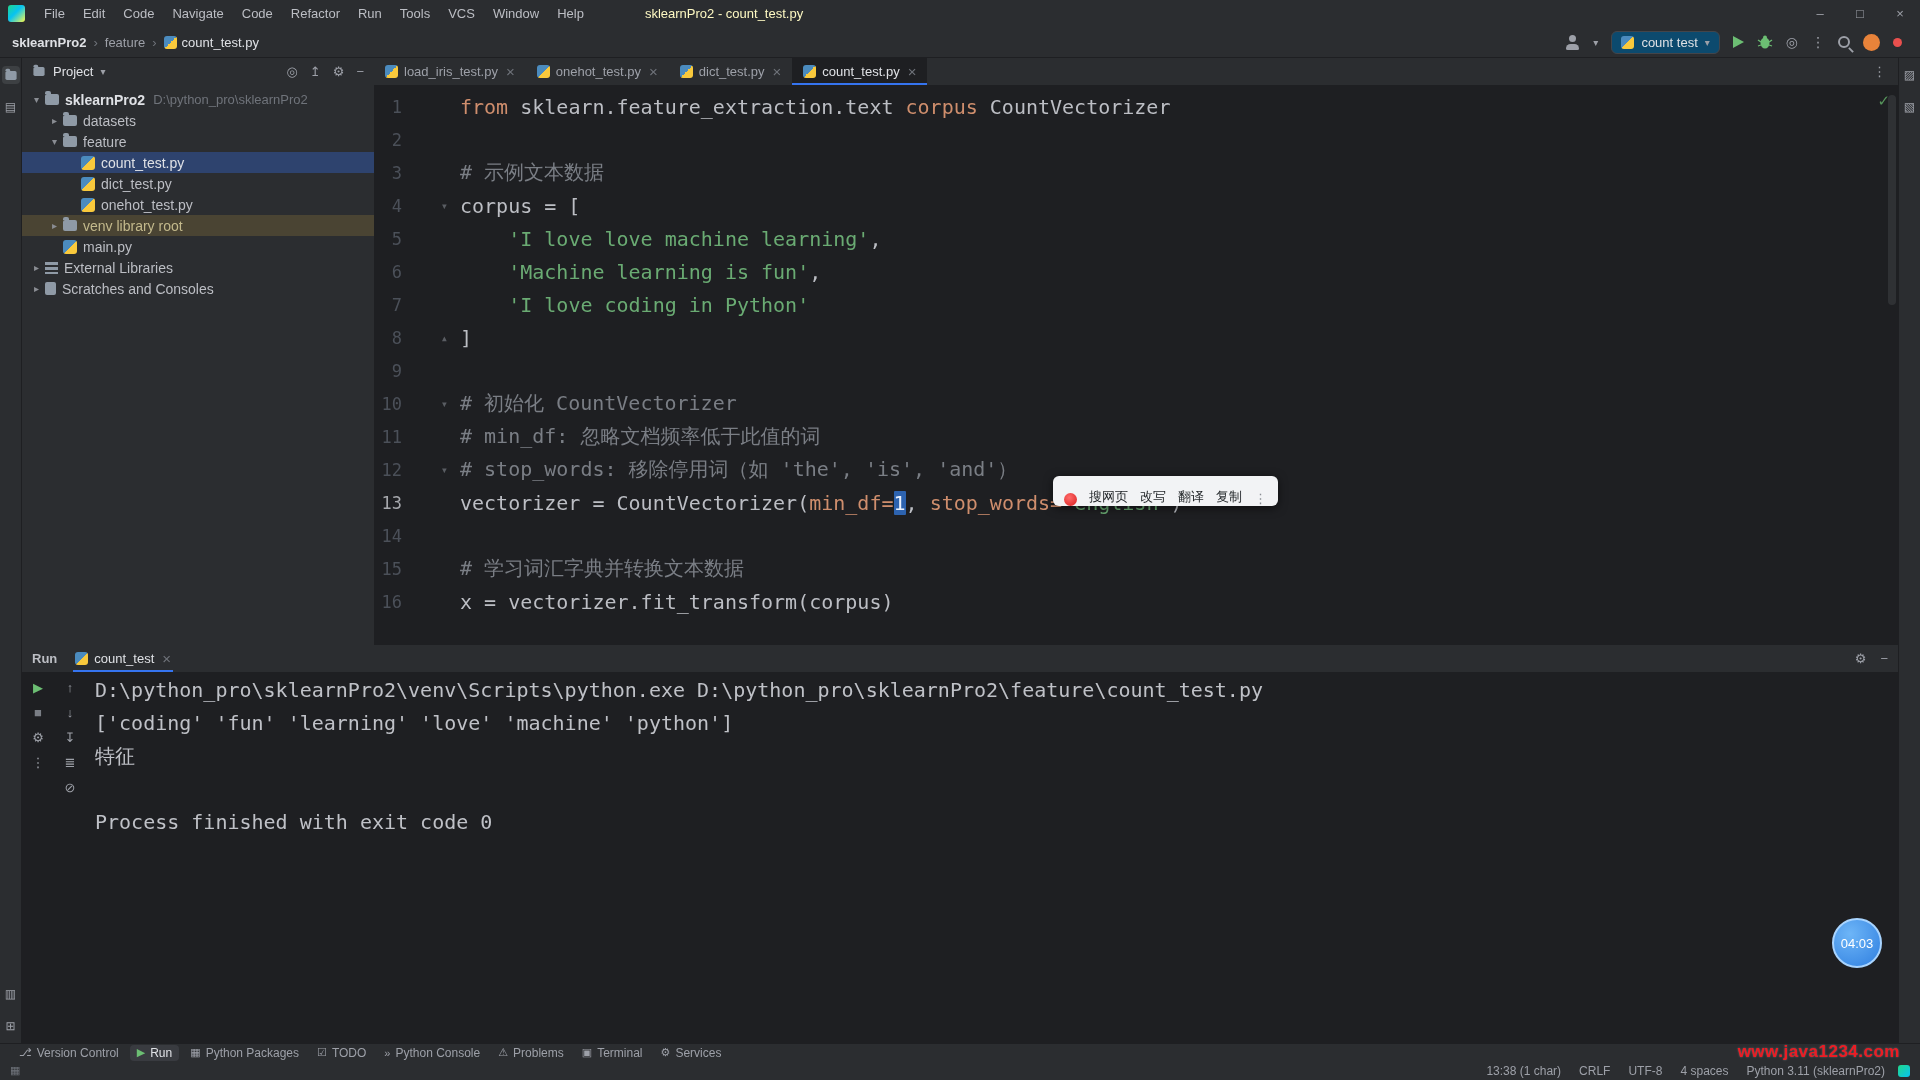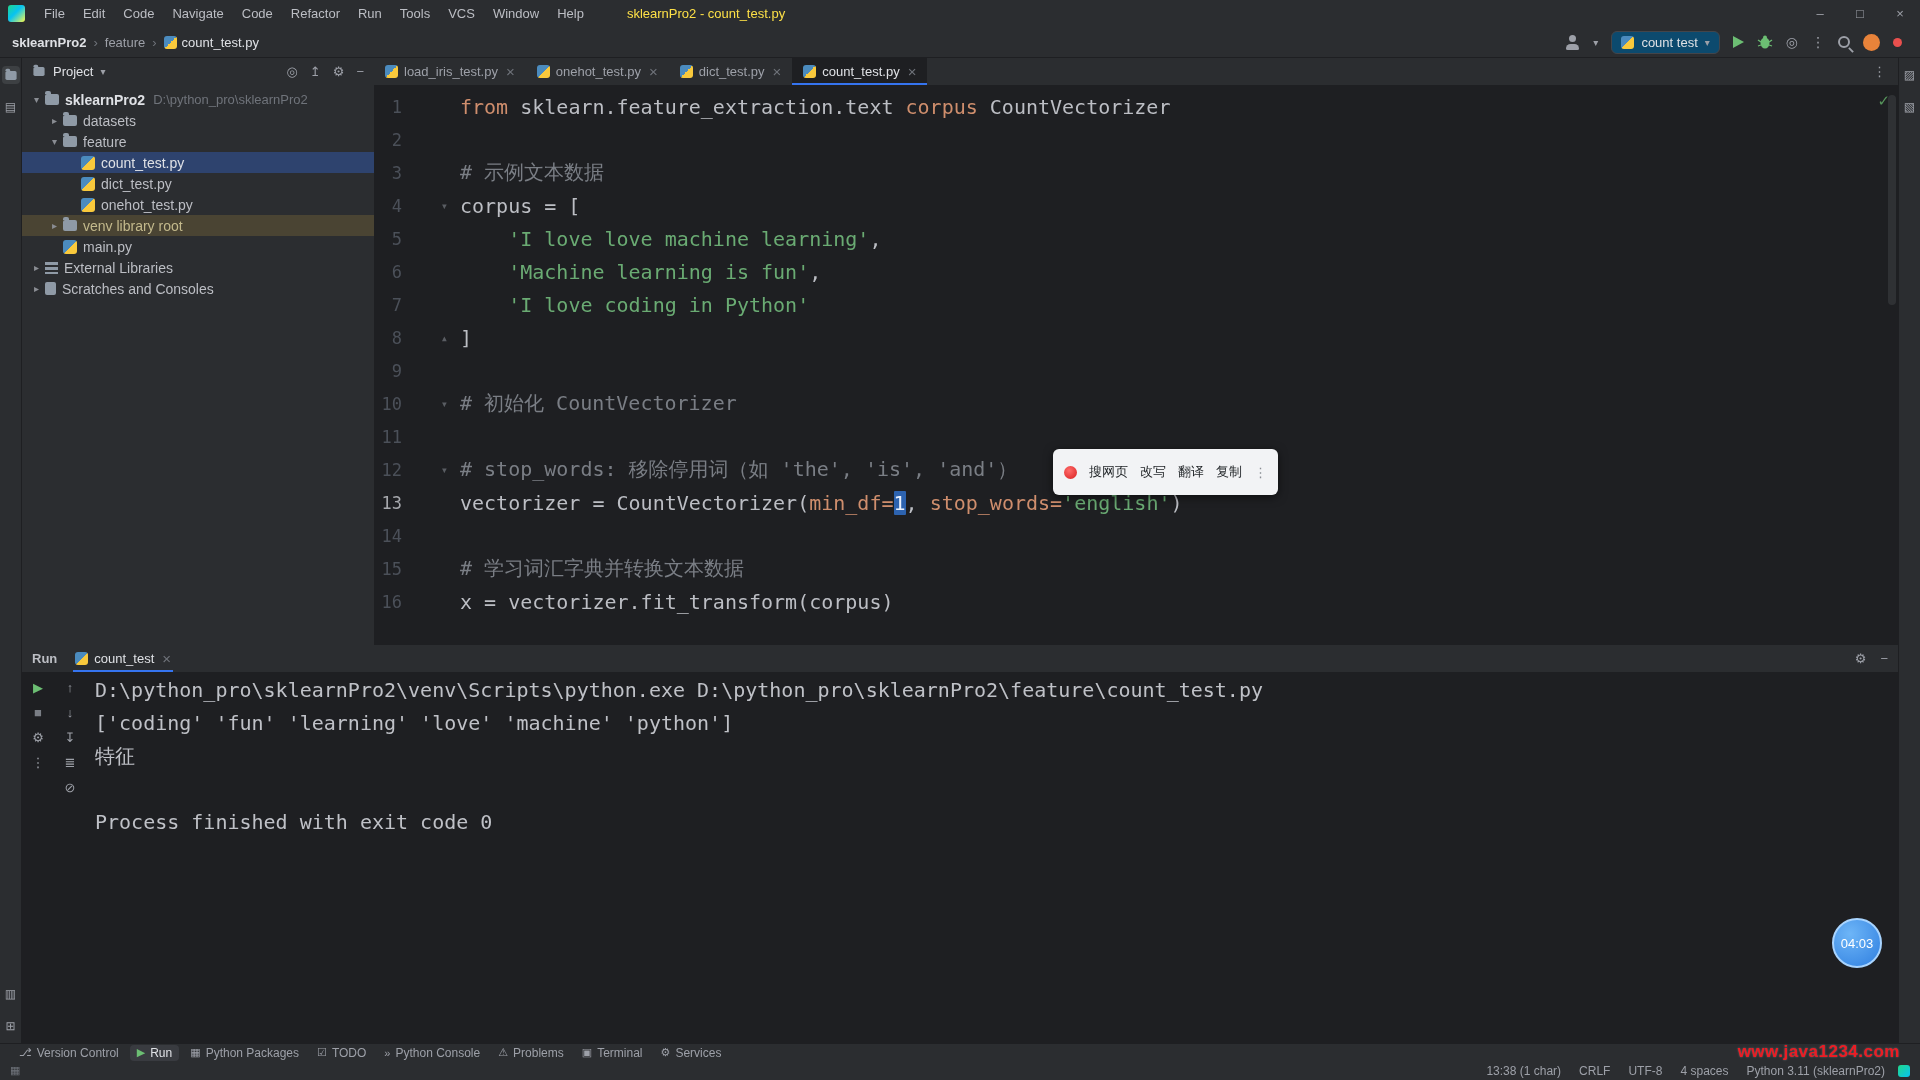--- a/index.html
+++ b/index.html
@@ -4,21 +4,21 @@
 <style>
   *{margin:0;padding:0;box-sizing:border-box}
   html,body{width:1920px;height:1080px;overflow:hidden}
   body{position:relative;background:#1e1f22;color:#bcbec4;font-family:"Liberation Sans",sans-serif;font-size:13px}
 
   
   .titlebar{position:absolute;left:0;top:0;width:100%;height:27px;background:#2b2d30;display:flex;align-items:center;z-index:6}
   .logo{width:17px;height:17px;margin:0 10px 0 8px;border-radius:3px;background:linear-gradient(135deg,#21d789,#07c3f2 45%,#fcf84a);flex:0 0 auto}
   .menus{display:flex;align-items:center}
   .menu-item{padding:0 9px;line-height:27px;color:#bcbec4;cursor:default}
-  .win-title{margin-left:34px;color:#fde047}
+  .win-title{margin-left:52px;color:#fef9c3}
   .win-controls{margin-left:auto;display:flex}
   .win-btn{width:40px;text-align:center;line-height:27px;color:#9da0a8;font-size:13px}
 
   
   .toolbar{position:absolute;top:27px;left:0;width:100%;height:31px;background:#2b2d30;border-bottom:1px solid #1e1f22;display:flex;align-items:center;padding:0 12px;z-index:5}
   .breadcrumbs{display:flex;align-items:center;gap:7px;color:#9da0a8}
   .bc-item{display:flex;align-items:center;gap:5px}
   .bc-item.first{color:#dfe1e5;font-weight:bold}
   .bc-item.last{color:#dfe1e5}
   .bc-sep{color:#6f737a}
@@ -80,21 +80,21 @@
   .tok-k{color:#cf8e6d}
   .tok-d{color:#bcbec4}
   .tok-s{color:#6aab73}
   .tok-c{color:#7a7e85}
   .tok-a{color:#cf8e6d}
   .tok-nsel{color:#eaf2ff;background:#2d63b0;border-radius:1px}
   .editor-check{position:absolute;top:92px;right:30px;color:#57965c;font-size:15px;z-index:4}
   .vscroll{position:absolute;right:24px;top:95px;width:8px;height:210px;background:#45474c;opacity:.45;border-radius:4px;z-index:4}
 
   
-  .popup{position:absolute;left:1053px;top:449px;height:46px;background:#f2f3f5;border-radius:6px;box-shadow:0 2px 10px rgba(0,0,0,.55);display:inline-flex;align-items:center;gap:12px;padding:0 11px;z-index:9}
+  .popup{position:absolute;left:1053px;top:476px;height:30px;background:#f2f3f5;border-radius:6px;box-shadow:0 2px 10px rgba(0,0,0,.55);display:inline-flex;align-items:flex-end;gap:12px;padding:0 11px;z-index:9}
   .popup-icon{width:13px;height:13px;border-radius:50%;background:radial-gradient(circle at 40% 35%,#ff6b6a,#d81e1e);display:inline-block}
   .popup-btn{color:#1f2326;font-size:13px;white-space:nowrap}
   .popup-kebab{color:#8a8d93;font-size:13px}
 
   
   .run-panel{position:absolute;left:22px;top:645px;right:22px;bottom:37px;background:#1e1f22;z-index:2}
   .run-header{height:27px;background:#2b2d30;display:flex;align-items:center;padding:0 10px;gap:10px}
   .run-title{color:#bcbec4;font-weight:bold}
   .run-tab{display:flex;align-items:center;gap:6px;height:100%;padding:0 8px;color:#dfe1e5;position:relative}
   .run-tab::after{content:'';position:absolute;left:6px;right:6px;bottom:0;height:2px;background:#3574f0}
@@ -341,20 +341,21 @@
       <span class="ccontent">&nbsp;</span>
     </div>
     <div class="code-line">
       <span class="ln">10</span>
       <span class="fold">▾</span>
       <span class="ccontent"><span class="tok-c"># 初始化 CountVectorizer</span></span>
     </div>
     <div class="code-line">
       <span class="ln">11</span>
       <span class="fold"></span>
+      <span class="ccontent"><span class="tok-c"># min_df: 忽略文档频率低于此值的词</span></span>
     </div>
     <div class="code-line">
       <span class="ln">12</span>
       <span class="fold">▾</span>
       <span class="ccontent"><span class="tok-c"># stop_words: 移除停用词（如 'the', 'is', 'and'）</span></span>
     </div>
     <div class="code-line current">
       <span class="ln">13</span>
       <span class="fold"></span>
       <span class="ccontent"><span class="tok-d">vectorizer = CountVectorizer(</span><span class="tok-a">min_df=</span><span class="tok-nsel">1</span><span class="tok-d">, </span><span class="tok-a">stop_words=</span><span class="tok-s">'english'</span><span class="tok-d">)</span></span>

